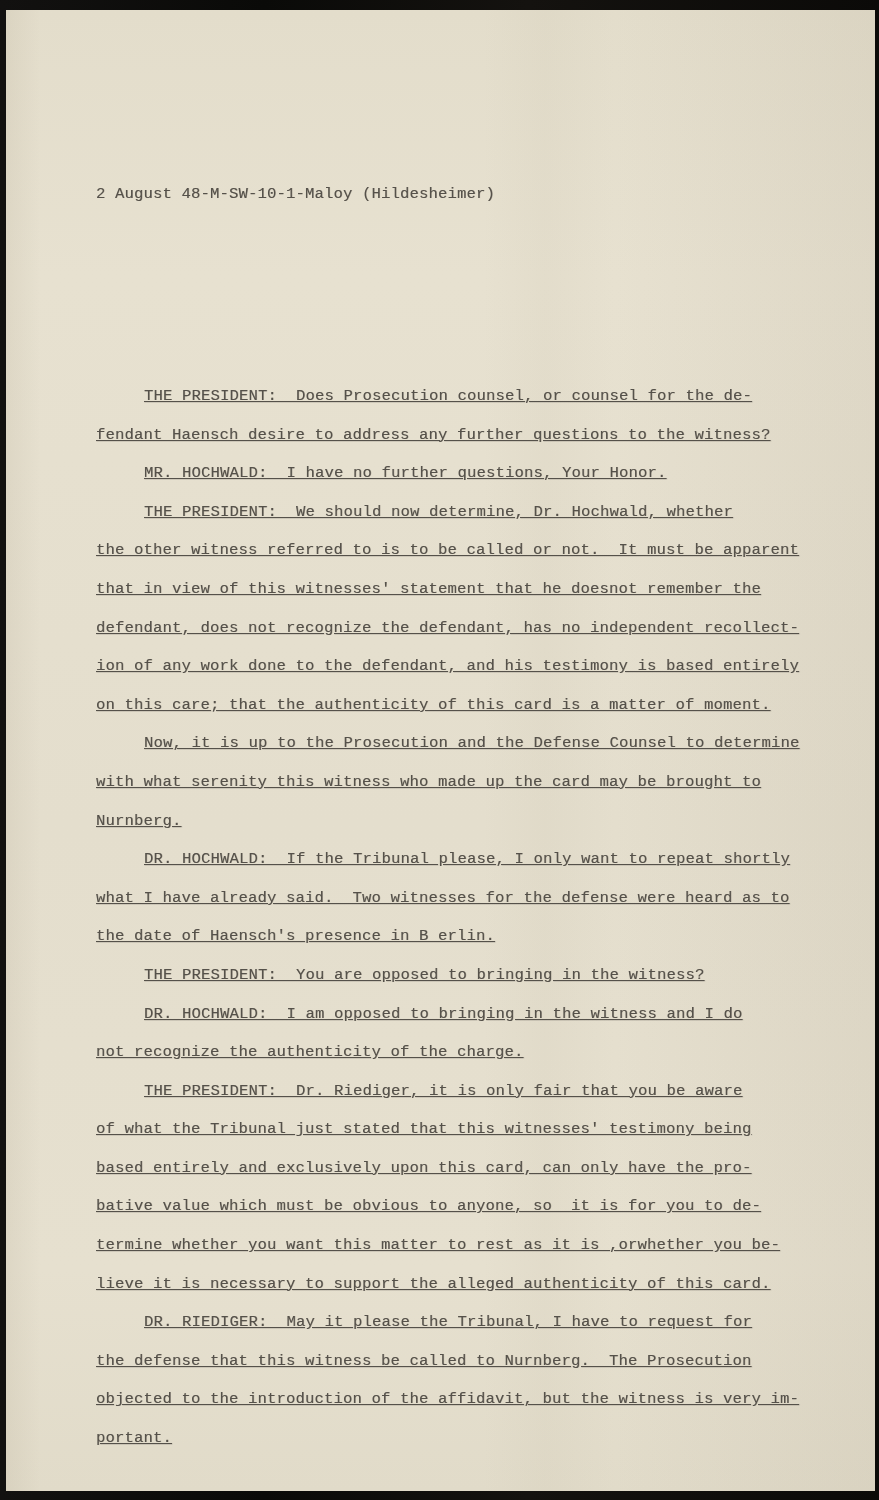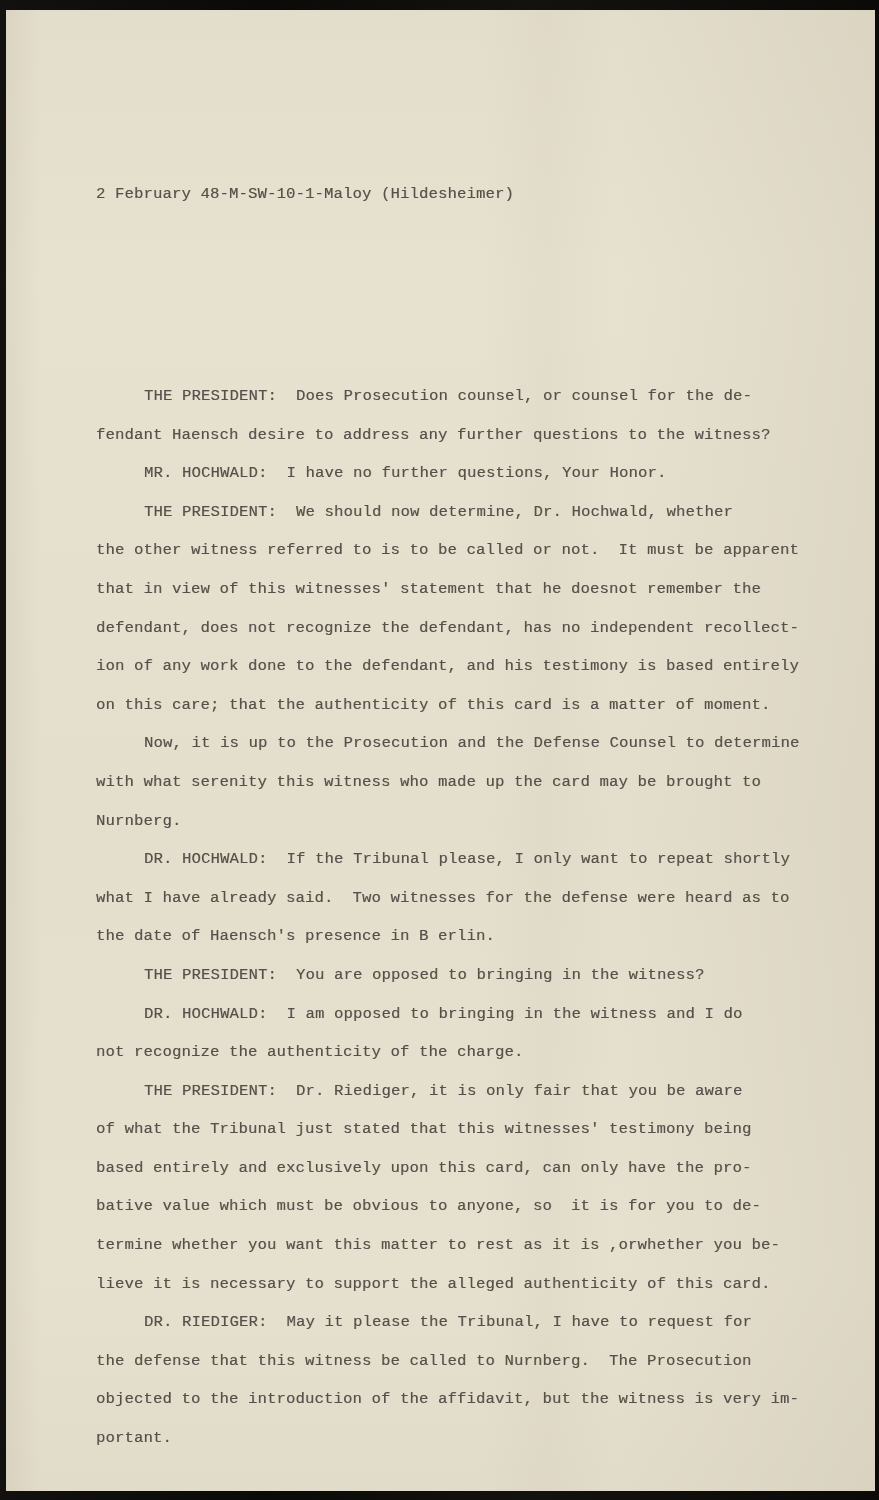--- a/index.html
+++ b/index.html
@@ -45,33 +45,34 @@
   }
   .header-block {
     line-height: 25px;
     margin-bottom: 66px;
   }
   .lines .line {
     line-height: 38.6px;
     height: 38.6px;
     white-space: pre;
     overflow: visible;
+    text-decoration: underline;
   }
   .lines .line.indent {
     padding-left: 48px;
   }
 </style>
 </head>
 <body style="background: rgb(14, 13, 11);">
 
 <div class="scan-frame">
   <div class="paper typewriter" style="color: rgb(85, 81, 74);">
 
     <div class="header-block">
-      <div>2 February 48-M-SW-10-1-Maloy (Hildesheimer)</div>
+      <div>2 August 48-M-SW-10-1-Maloy (Hildesheimer)</div>
     </div>
 
     <div class="lines"><div class="line indent">THE PRESIDENT:  Does Prosecution counsel, or counsel for the de-</div><div class="line">fendant Haensch desire to address any further questions to the witness?</div><div class="line indent">MR. HOCHWALD:  I have no further questions, Your Honor.</div><div class="line indent">THE PRESIDENT:  We should now determine, Dr. Hochwald, whether</div><div class="line">the other witness referred to is to be called or not.  It must be apparent</div><div class="line">that in view of this witnesses' statement that he doesnot remember the</div><div class="line">defendant, does not recognize the defendant, has no independent recollect-</div><div class="line">ion of any work done to the defendant, and his testimony is based entirely</div><div class="line">on this care; that the authenticity of this card is a matter of moment.</div><div class="line indent">Now, it is up to the Prosecution and the Defense Counsel to determine</div><div class="line">with what serenity this witness who made up the card may be brought to</div><div class="line">Nurnberg.</div><div class="line indent">DR. HOCHWALD:  If the Tribunal please, I only want to repeat shortly</div><div class="line">what I have already said.  Two witnesses for the defense were heard as to</div><div class="line">the date of Haensch's presence in B erlin.</div><div class="line indent">THE PRESIDENT:  You are opposed to bringing in the witness?</div><div class="line indent">DR. HOCHWALD:  I am opposed to bringing in the witness and I do</div><div class="line">not recognize the authenticity of the charge.</div><div class="line indent">THE PRESIDENT:  Dr. Riediger, it is only fair that you be aware</div><div class="line">of what the Tribunal just stated that this witnesses' testimony being</div><div class="line">based entirely and exclusively upon this card, can only have the pro-</div><div class="line">bative value which must be obvious to anyone, so  it is for you to de-</div><div class="line">termine whether you want this matter to rest as it is ,orwhether you be-</div><div class="line">lieve it is necessary to support the alleged authenticity of this card.</div><div class="line indent">DR. RIEDIGER:  May it please the Tribunal, I have to request for</div><div class="line">the defense that this witness be called to Nurnberg.  The Prosecution</div><div class="line">objected to the introduction of the affidavit, but the witness is very im-</div><div class="line">portant.</div></div>
 
     
 
   </div>
 </div>
 
 </body></html>

